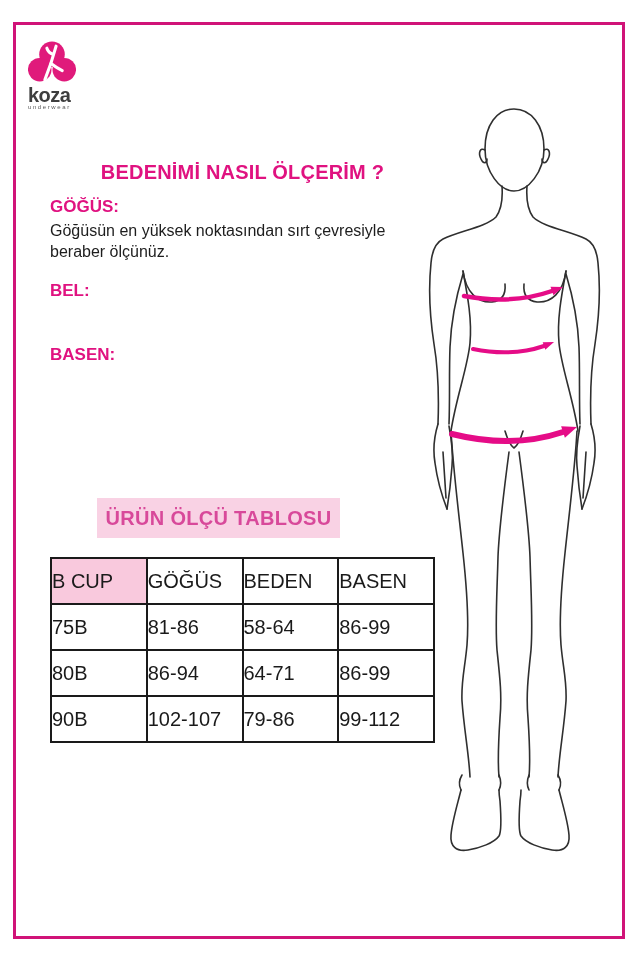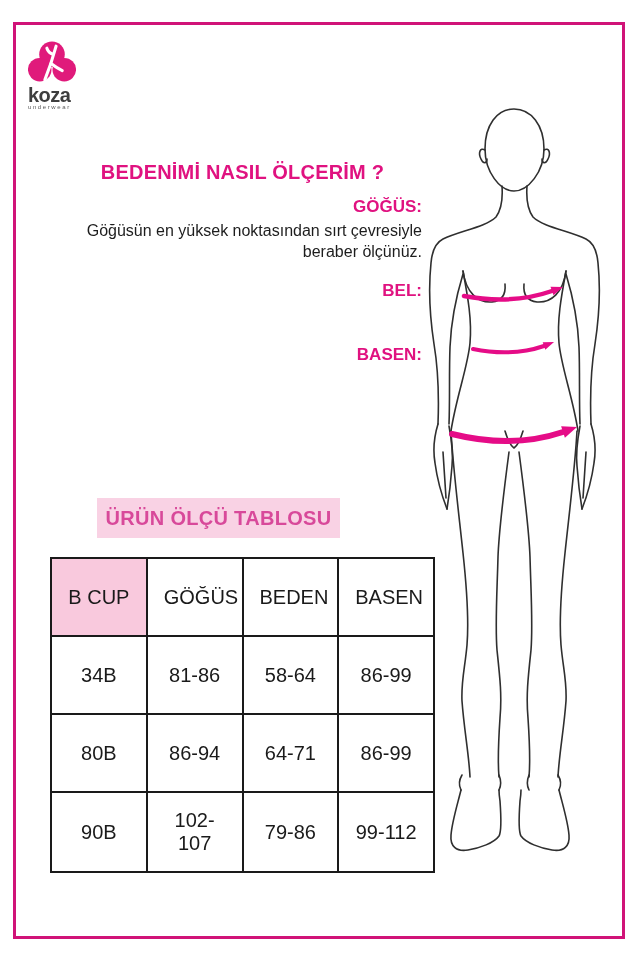--- a/index.html
+++ b/index.html
@@ -14,37 +14,37 @@
   
   .logo{position:absolute;left:28px;top:40px;width:48px;}
   .logo svg{display:block;margin:0 auto;}
   .logo-word{font-size:20px;font-weight:bold;color:#3e3e3e;letter-spacing:-0.5px;line-height:18px;margin-top:1px;}
   .logo-tag{font-size:6px;color:#5a5a5a;letter-spacing:1.6px;line-height:7px;}
   
   .title{
     position:absolute;left:50px;top:161px;width:385px;margin:0;text-align:center;
     font-size:20px;font-weight:bold;color:var(--magenta);letter-spacing:0.2px;
   }
-  .sec{position:absolute;left:60px;width:362px;text-align:right;}
+  .sec{position:absolute;left:50px;width:362px;}
   .sec-label{font-size:17px;font-weight:bold;color:var(--magenta);margin-bottom:3px;}
   .sec-text{font-size:16px;line-height:21px;color:#1d1d1d;}
   .sec1{top:197px;} .sec2{top:281px;} .sec3{top:345px;}
   
   .banner{
     position:absolute;left:97px;top:498px;width:243px;height:40px;
     background:var(--banner_bg);display:flex;align-items:center;justify-content:center;
   }
   .banner span{font-size:20px;font-weight:bold;color:var(--banner_text);letter-spacing:0.3px;}
   
   .size-table{
     position:absolute;left:50px;top:557px;width:385px;border-collapse:collapse;table-layout:fixed;
   }
   .size-table th,.size-table td{
-    border:2px solid #1a1a1a;height:44px;text-align:center;vertical-align:middle;
-    font-size:20px;font-weight:normal;color:#1a1a1a;padding:16px;
+    border:2px solid #1a1a1a;height:44px;text-align:left;vertical-align:middle;
+    font-size:20px;font-weight:normal;color:#1a1a1a;padding:0;
   }
   .size-table th.cup-cell{background:var(--header_cell_bg);}
   
   .figure{position:absolute;left:422px;top:95px;}
   .outline path{fill:none;stroke:#2f2f2f;stroke-width:1.6;stroke-linecap:round;stroke-linejoin:round;}
   .m-arrow path{fill:none;stroke:var(--arrow_pink);stroke-linecap:round;}
   .m-arrow polygon{fill:var(--arrow_pink);stroke:none;}
   .logo-twig{fill:none;stroke:#ffffff;stroke-width:3;stroke-linecap:round;}
 </style>
 </head>
@@ -88,21 +88,21 @@
     <thead>
       <tr>
         <th class="cup-cell">B CUP</th>
         <th>GÖĞÜS</th>
         <th>BEDEN</th>
         <th>BASEN</th>
       </tr>
     </thead>
     <tbody>
       <tr>
-        <td>34B</td>
+        <td>75B</td>
         <td>81-86</td>
         <td>58-64</td>
         <td>86-99</td>
       </tr>
       <tr>
         <td>80B</td>
         <td>86-94</td>
         <td>64-71</td>
         <td>86-99</td>
       </tr>

